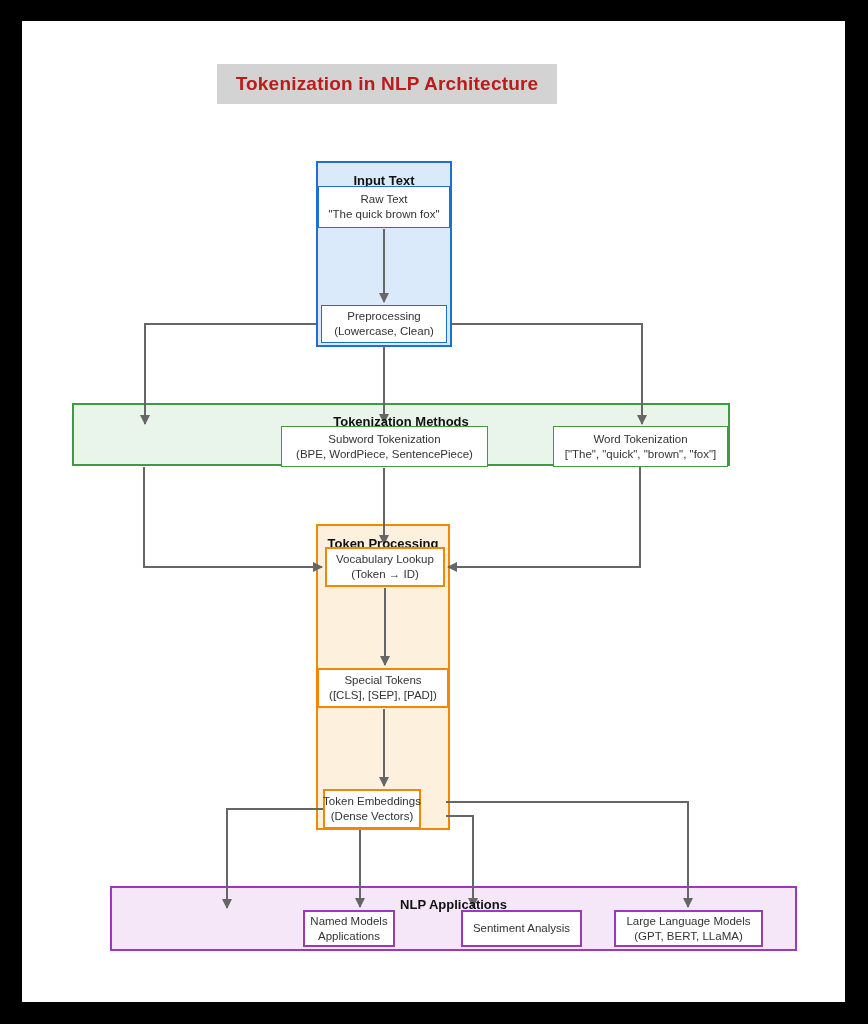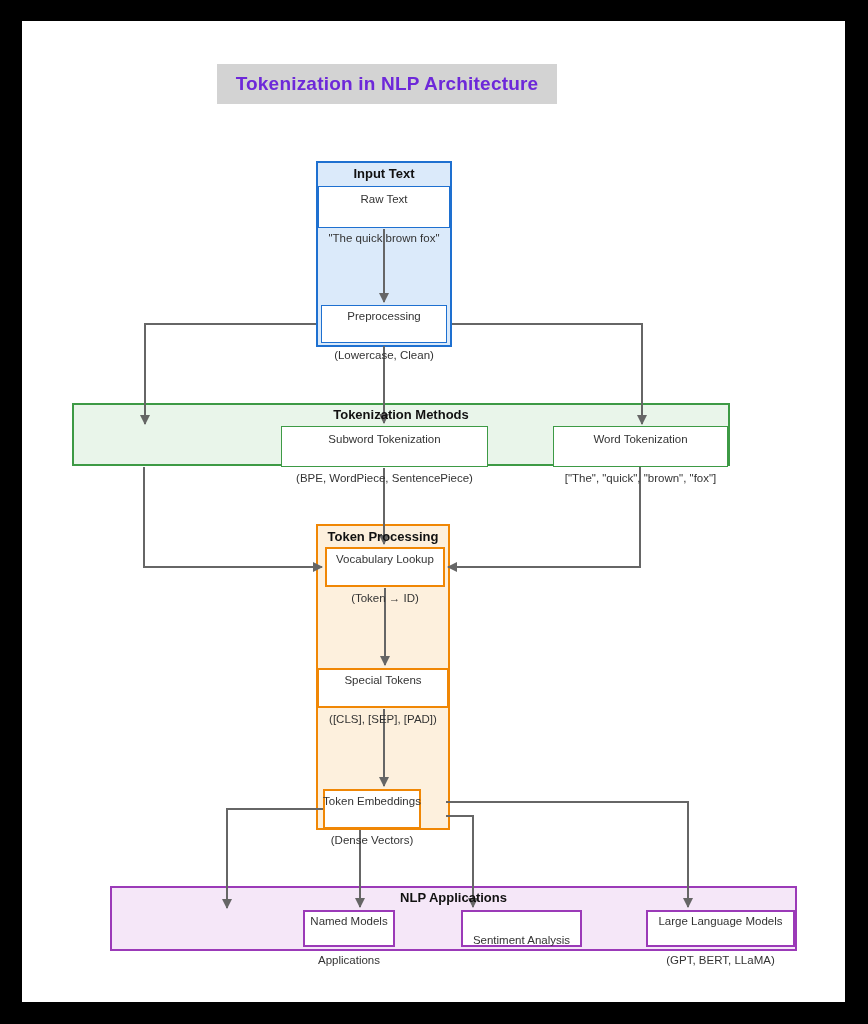--- a/index.html
+++ b/index.html
@@ -2,35 +2,35 @@
 <html><head>
 <meta charset="utf-8">
 <style>
   html,body{margin:0;padding:0;background:#000;}
   #canvas{position:relative;width:868px;height:1024px;background:#000;overflow:hidden;
           font-family:"Liberation Sans","DejaVu Sans",sans-serif;}
   #page{position:absolute;left:22px;top:21px;width:823px;height:981px;background:#fff;}
   .abs{position:absolute;}
   #title-box{left:217px;top:64px;width:340px;height:40px;background:#d3d3d3;
              display:flex;align-items:center;justify-content:center;z-index:2;}
-  #title-box span{color:#6d28d9;font-weight:bold;font-size:19px;letter-spacing:0.2px;}
+  #title-box span{color:#b91c1c;font-weight:bold;font-size:19px;letter-spacing:0.2px;}
   .container{z-index:1;box-sizing:border-box;border:2px solid;}
   .container.blue{background:#dbeafa;border-color:#1e70d0;}
   .container.green{background:#e9f5ea;border-color:#3d9a45;}
   .container.orange{background:#fdf0dd;border-color:#f08705;}
   .container.purple{background:#f5e7f8;border-color:#9b3ab8;}
-  .chead{z-index:4;text-align:center;font-weight:bold;font-size:13px;color:#111;}
+  .chead{z-index:4;text-align:center;font-weight:bold;font-size:13px;color:#111;margin-top:7px;}
   .node{z-index:5;box-sizing:border-box;background:#fff;border:2px solid;
         display:flex;flex-direction:column;align-items:center;justify-content:center;
         text-align:center;font-size:11.5px;line-height:1.28;color:#333;}
   .node.blue{border-color:#1e70d0;border-width:1.5px;}
   .node.green{border-color:#3d9a45;border-width:1.5px;}
   .node.orange{border-color:#f08705;align-items:center;}
   .node.purple{border-color:#9b3ab8;}
-  .node span{display:block;white-space:nowrap;margin-top:24px;}
+  .node span{display:block;white-space:nowrap;}
   #wires{position:absolute;left:0;top:0;width:868px;height:1024px;z-index:3;pointer-events:none;}
 </style>
 </head>
 <body>
 
 <div id="canvas">
   <div id="page" class="abs"></div>
 
   <div id="title-box" class="abs">
     <span>Tokenization in NLP Architecture</span>
@@ -100,17 +100,17 @@
     <span>(Dense Vectors)</span>
   </div>
 
   <div class="abs node purple" style="left:303px;top:910px;width:92px;height:37px;">
     <span>Named Models</span>
     <span>Applications</span>
   </div>
   <div class="abs node purple" style="left:461px;top:910px;width:121px;height:37px;">
     <span>Sentiment Analysis</span>
   </div>
-  <div class="abs node purple" style="left:646px;top:910px;width:149px;height:37px;">
+  <div class="abs node purple" style="left:614px;top:910px;width:149px;height:37px;">
     <span>Large Language Models</span>
     <span>(GPT, BERT, LLaMA)</span>
   </div>
 </div>
 
 </body></html>

